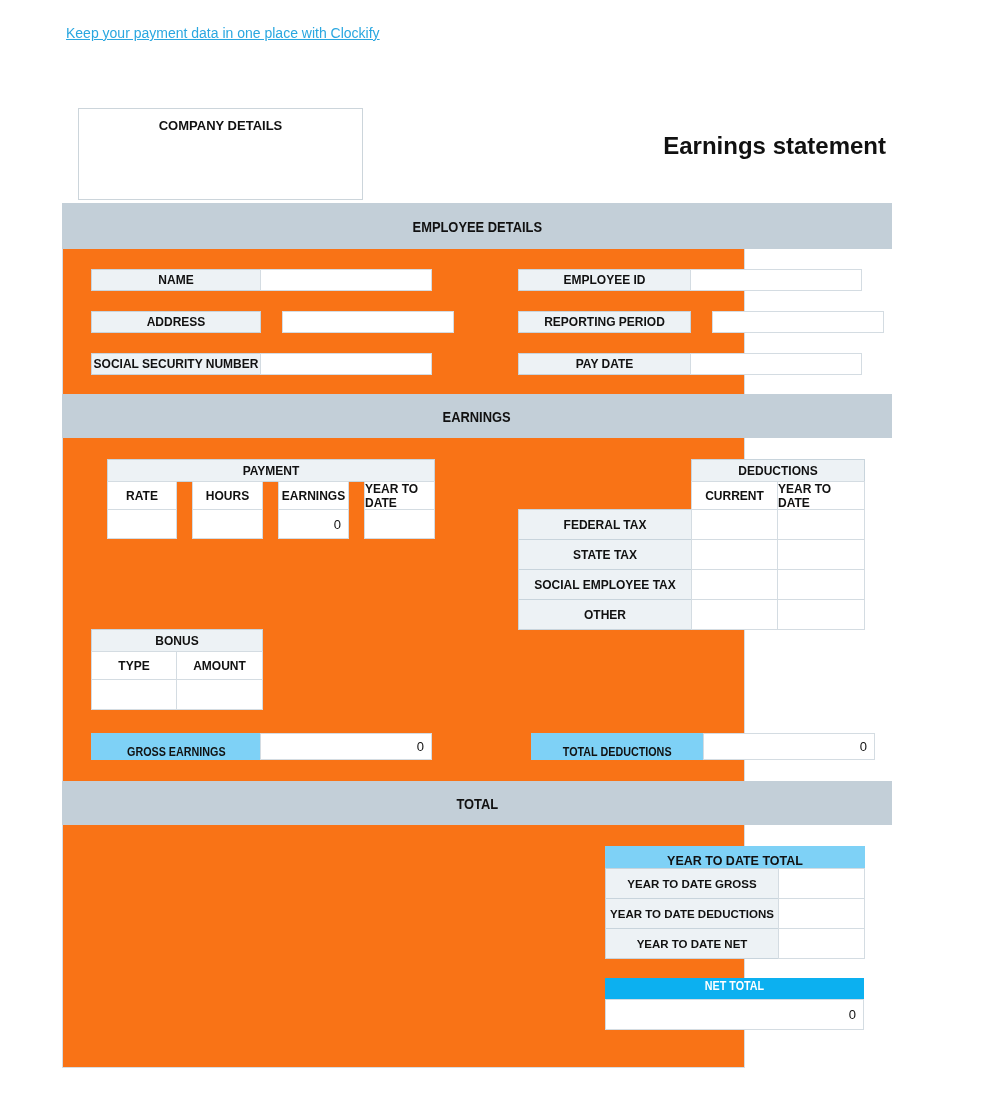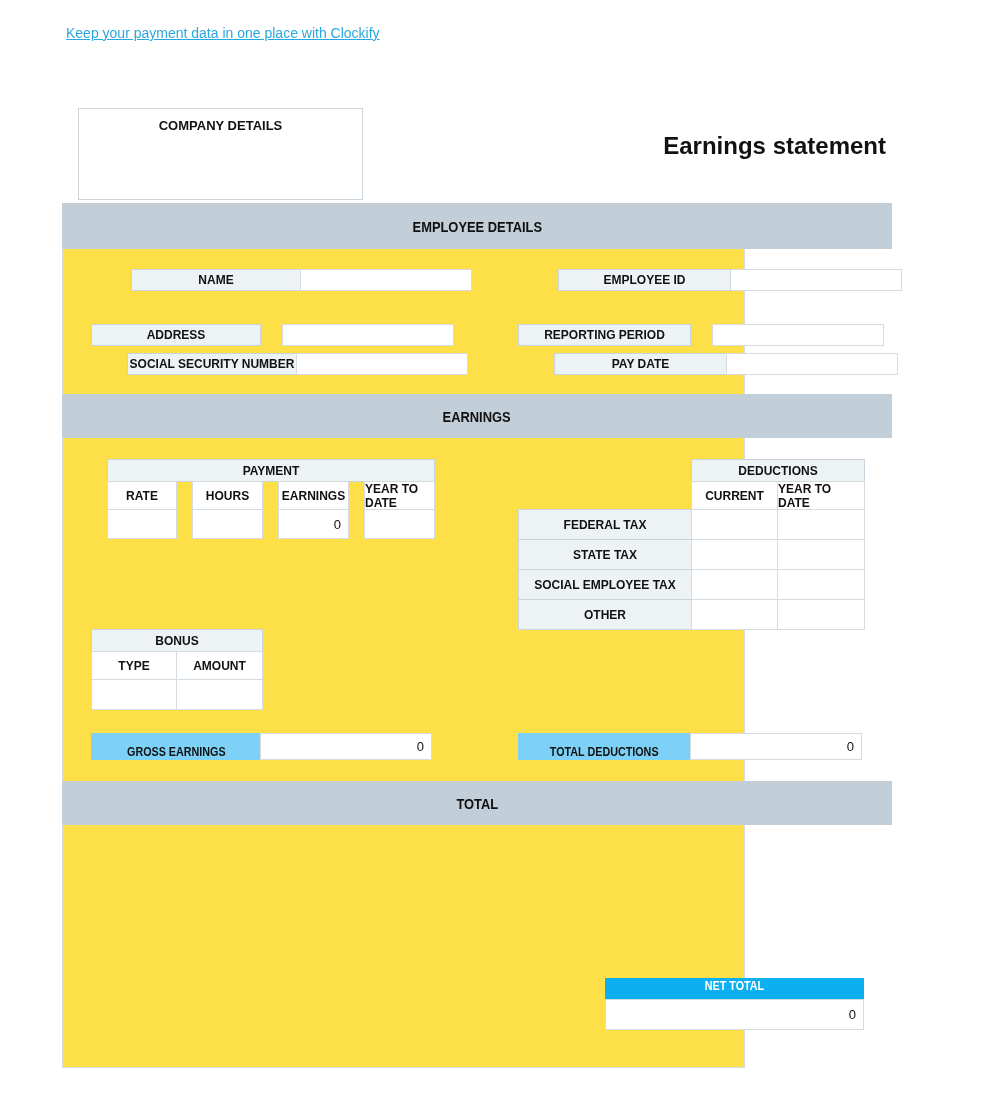--- a/index.html
+++ b/index.html
@@ -30,21 +30,21 @@
 
   
   .page-title {
     position: absolute; right: 100px; top: 132px;
     font-size: 24px; font-weight: bold; color: #111;
   }
 
   
   .statement {
     position: absolute; left: 62px; top: 203px; width: 683px; height: 865px;
-    border: 1px solid #d6dde2; background: #fde047;
+    border: 1px solid #d6dde2; background: #f97316;
   }
   .band {
     position: absolute; left: -1px; width: 830px; height: 44px;
     background: #c3cfd8;
     display: flex; align-items: center; justify-content: center;
     font-size: 15px; font-weight: bold; color: #111;
   }
   .band-employee { top: -1px; height: 46px; }
   .band-earnings { top: 190px; }
   .band-total    { top: 577px; }
@@ -75,23 +75,23 @@
     font-size: 12.5px; font-weight: bold; color: #ffffff;
   }
 
   
   .field-row { position: absolute; height: 22px; display: flex; }
   .field-row .label-cell { width: 170px; height: 22px; }
   .field-row .value-cell { width: 172px; height: 22px; margin-left: -1px; }
   .fr-left  { left: 28px; }
   .fr-right { left: 455px; }
   .fr-right .label-cell { width: 173px; }
-  .fr-r1 { top: 65px; margin-left: 40px; }
-  .fr-r2 { top: 120px; gap: 22px; }
-  .fr-r3 { top: 149px; margin-left: 36px; }
+  .fr-r1 { top: 65px; }
+  .fr-r2 { top: 107px; gap: 22px; }
+  .fr-r3 { top: 149px; }
 
   
   .payment-table {
     position: absolute; left: 28px; top: 255px; width: 343px;
     display: grid; grid-template-columns: 85px 86px 86px 86px;
     grid-template-rows: 22px 28px 29px;
   }
   .payment-table > div { margin: 0 -1px -1px 16px; }
   .span4 { grid-column: 1 / span 4; }
 
@@ -112,21 +112,21 @@
     grid-template-rows: 22px 28px 30px;
   }
   .bonus-table > div { margin: 0 -1px -1px 0; }
   .span2 { grid-column: 1 / span 2; }
 
   
   .summary-row { position: absolute; top: 529px; height: 27px; display: flex; }
   .summary-row .blue-cell { width: 170px; height: 27px; }
   .summary-row .value-cell { width: 172px; height: 27px; margin-left: -1px; }
   .sr-left { left: 28px; }
-  .sr-right { left: 455px; }
+  .sr-right { left: 468px; }
   .sr-right .blue-cell { width: 173px; }
 
   
   .ytd-table {
     position: absolute; left: 542px; top: 642px; width: 259px;
     display: grid; grid-template-columns: 173px 86px;
     grid-template-rows: 22px 30px 30px 30px;
   }
   .ytd-table > div { margin: 0 -1px -1px 0; }
   .ytd-title { grid-column: 1 / span 2; }
@@ -239,20 +239,29 @@
     <div class="blue-cell">
       <span class="cond">TOTAL DEDUCTIONS</span>
     </div>
     <div class="value-cell">0</div>
   </div>
 
   <div class="band band-total">
     <span class="cond">TOTAL</span>
   </div>
 
+  <div class="ytd-table">
+    <div class="blue-cell ytd-title">YEAR TO DATE TOTAL</div>
+    <div class="label-cell">YEAR TO DATE GROSS</div>
+    <div class="value-cell"></div>
+    <div class="label-cell">YEAR TO DATE DEDUCTIONS</div>
+    <div class="value-cell"></div>
+    <div class="label-cell">YEAR TO DATE NET</div>
+    <div class="value-cell"></div>
+  </div>
 
   <div class="net-total">
     <div class="brightblue-cell">
       <span class="cond">NET TOTAL</span>
     </div>
     <div class="value-cell">0</div>
   </div>
 
 </div>
 

